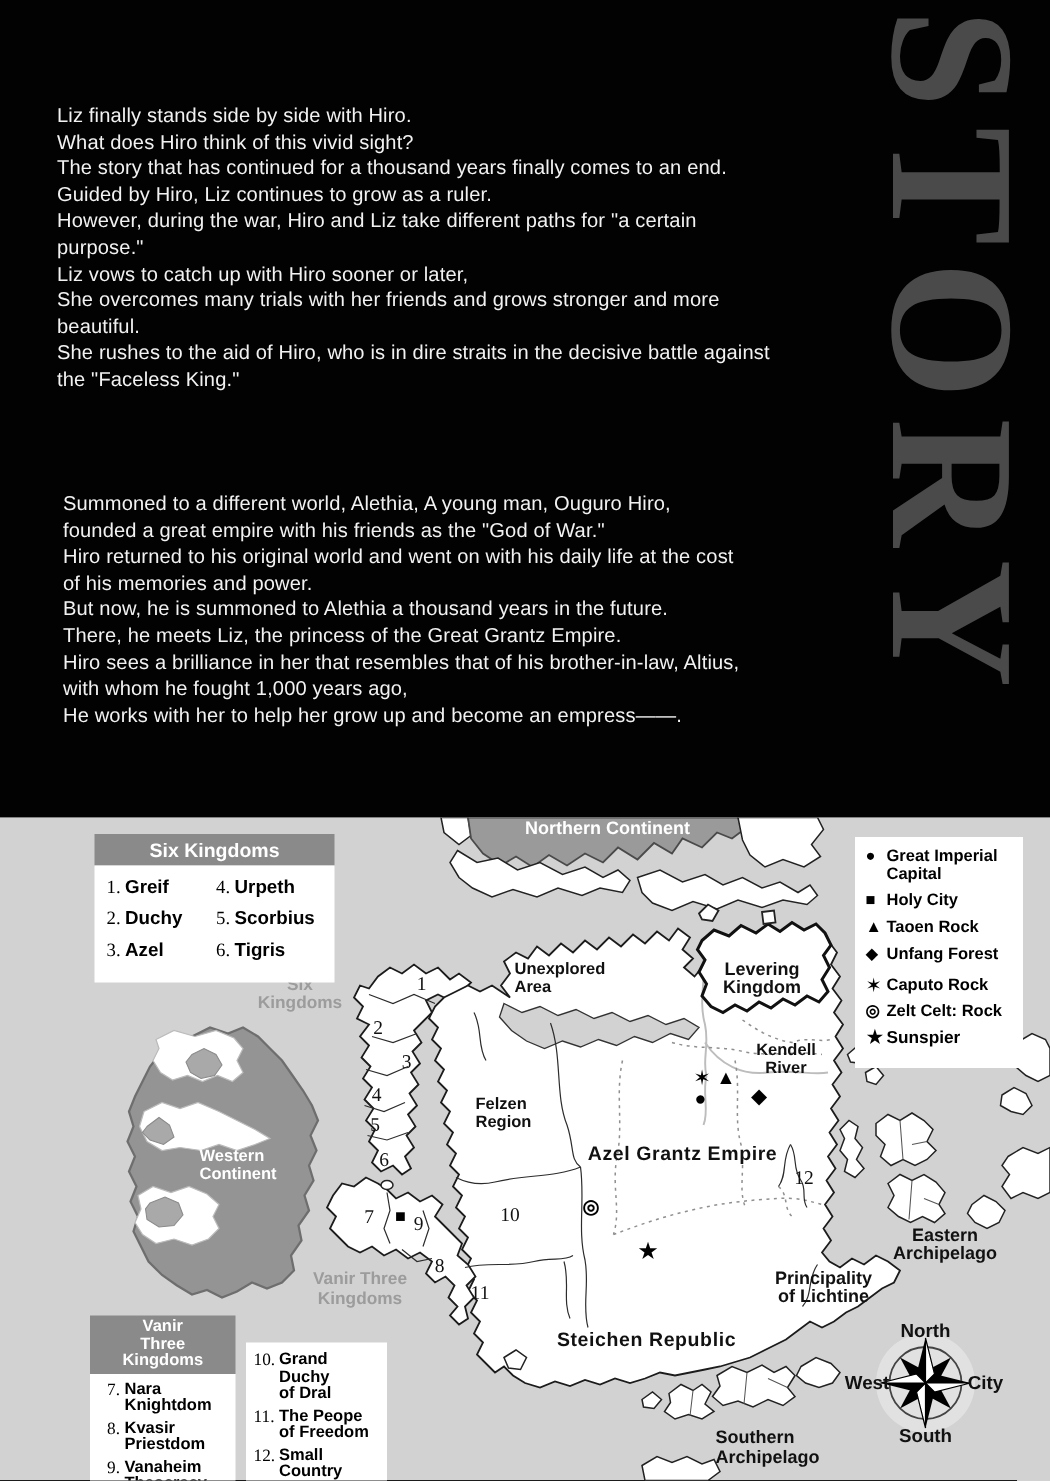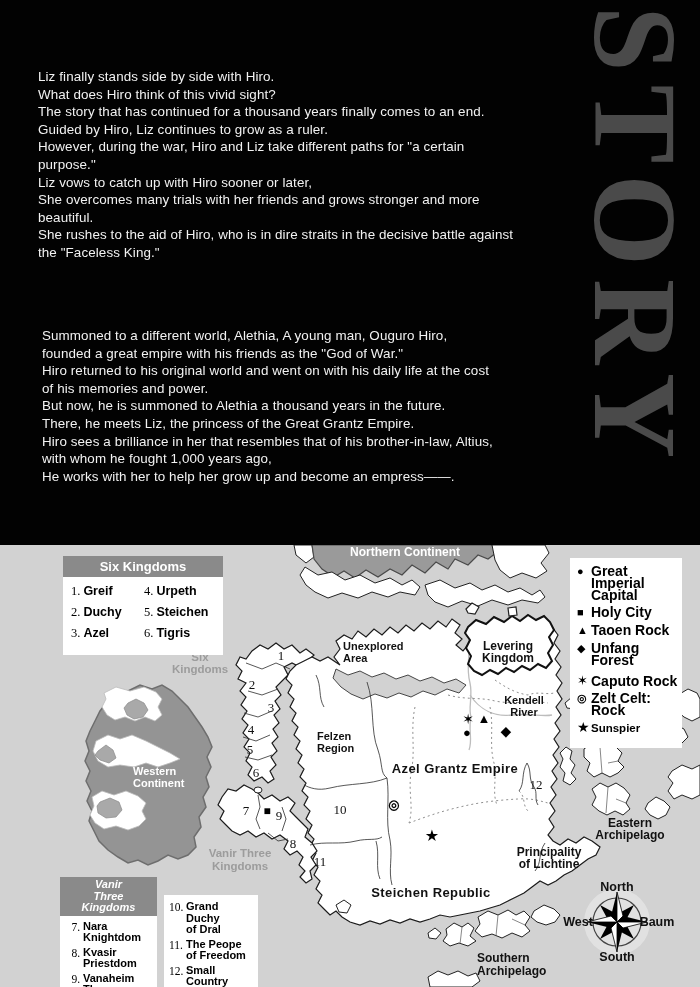--- a/index.html
+++ b/index.html
@@ -32,24 +32,24 @@
     padding:3px 0;}
   .legend-six .body{background:#fff;display:flex;padding:7px 6px 8px 8px;}
   .legend-six .col{width:50%;}
   .legend-six .row{display:flex;align-items:baseline;margin-bottom:6px;}
   .legend-six .num{font-family:"Liberation Serif",serif;font-size:12.5px;margin-right:3px;}
   .legend-six .nm{font-weight:bold;font-size:12.5px;}
   .legend-sym{position:absolute;left:570px;top:13px;width:112px;background:#fff;padding:7px 4px 8px 7px;
     box-sizing:border-box;}
   .legend-sym .row{display:flex;margin-bottom:5px;}
   .legend-sym .sym{width:14px;font-size:11px;line-height:12px;flex:none;}
-  .legend-sym .lbl{font-weight:bold;font-size:14px;line-height:12px;white-space:pre-line;}
+  .legend-sym .lbl{font-weight:bold;font-size:11px;line-height:12px;white-space:pre-line;}
   .legend-vanir{position:absolute;left:60px;top:332px;width:97px;}
   .legend-vanir .hdr{background:#8a8a8a;color:#fff;font-weight:bold;font-size:11px;line-height:11.5px;
-    text-align:center;padding:2px 16px;white-space:pre-line;font-style:italic;}
+    text-align:center;padding:2px 16px;white-space:pre-line;}
   .legend-vanir .body{background:#fff;padding:5px 3px 4px 6px;}
   .legend-duchy{position:absolute;left:164px;top:350px;width:94px;background:#fff;
     padding:6px 3px 5px 5px;box-sizing:border-box;}
   .lg-row{display:flex;margin-bottom:3px;}
   .lg-row .num{font-family:"Liberation Serif",serif;font-size:11.5px;margin-right:2px;flex:none;width:14px;text-align:right;padding-right:1px;}
   .lg-row .nm{font-weight:bold;font-size:11px;line-height:11.5px;white-space:pre-line;}
   .compass-label{position:absolute;transform:translate(-50%,-50%);font-weight:bold;font-size:12.5px;color:#111;}
 </style>
 </head>
 <body>
@@ -237,21 +237,21 @@
     <span class="marker" style="left:468px;top:174px;font-size:14px;">✶</span>
     <span class="marker" style="left:484px;top:173px;">▲</span>
     <span class="marker" style="left:467px;top:187px;">●</span>
     <span class="marker" style="left:506px;top:186px;font-size:14px;">◆</span>
     <span class="marker" style="left:267px;top:266px;font-size:12px;">■</span>
     <span class="marker" style="left:394px;top:259px;font-weight:bold;">◎</span>
     <span class="marker" style="left:432px;top:290px;font-size:16px;">★</span>
 
     <span class="compass-label" style="left:617px;top:342px;">North</span>
     <span class="compass-label" style="left:578px;top:377px;">West</span>
-    <span class="compass-label" style="left:657px;top:377px;">Baum</span>
+    <span class="compass-label" style="left:657px;top:377px;">City</span>
     <span class="compass-label" style="left:617px;top:412px;">South</span>
 
     <div class="legend-six">
       <div class="hdr">Six Kingdoms</div>
       <div class="body">
         <div class="col">
           <div class="row">
               <span class="num">1.</span>
               <span class="nm">Greif</span>
             </div>
@@ -264,21 +264,21 @@
               <span class="nm">Azel</span>
             </div>
         </div>
         <div class="col">
           <div class="row">
               <span class="num">4.</span>
               <span class="nm">Urpeth</span>
             </div>
           <div class="row">
               <span class="num">5.</span>
-              <span class="nm">Steichen</span>
+              <span class="nm">Scorbius</span>
             </div>
           <div class="row">
               <span class="num">6.</span>
               <span class="nm">Tigris</span>
             </div>
         </div>
       </div>
     </div>
 
     <div class="legend-sym">

